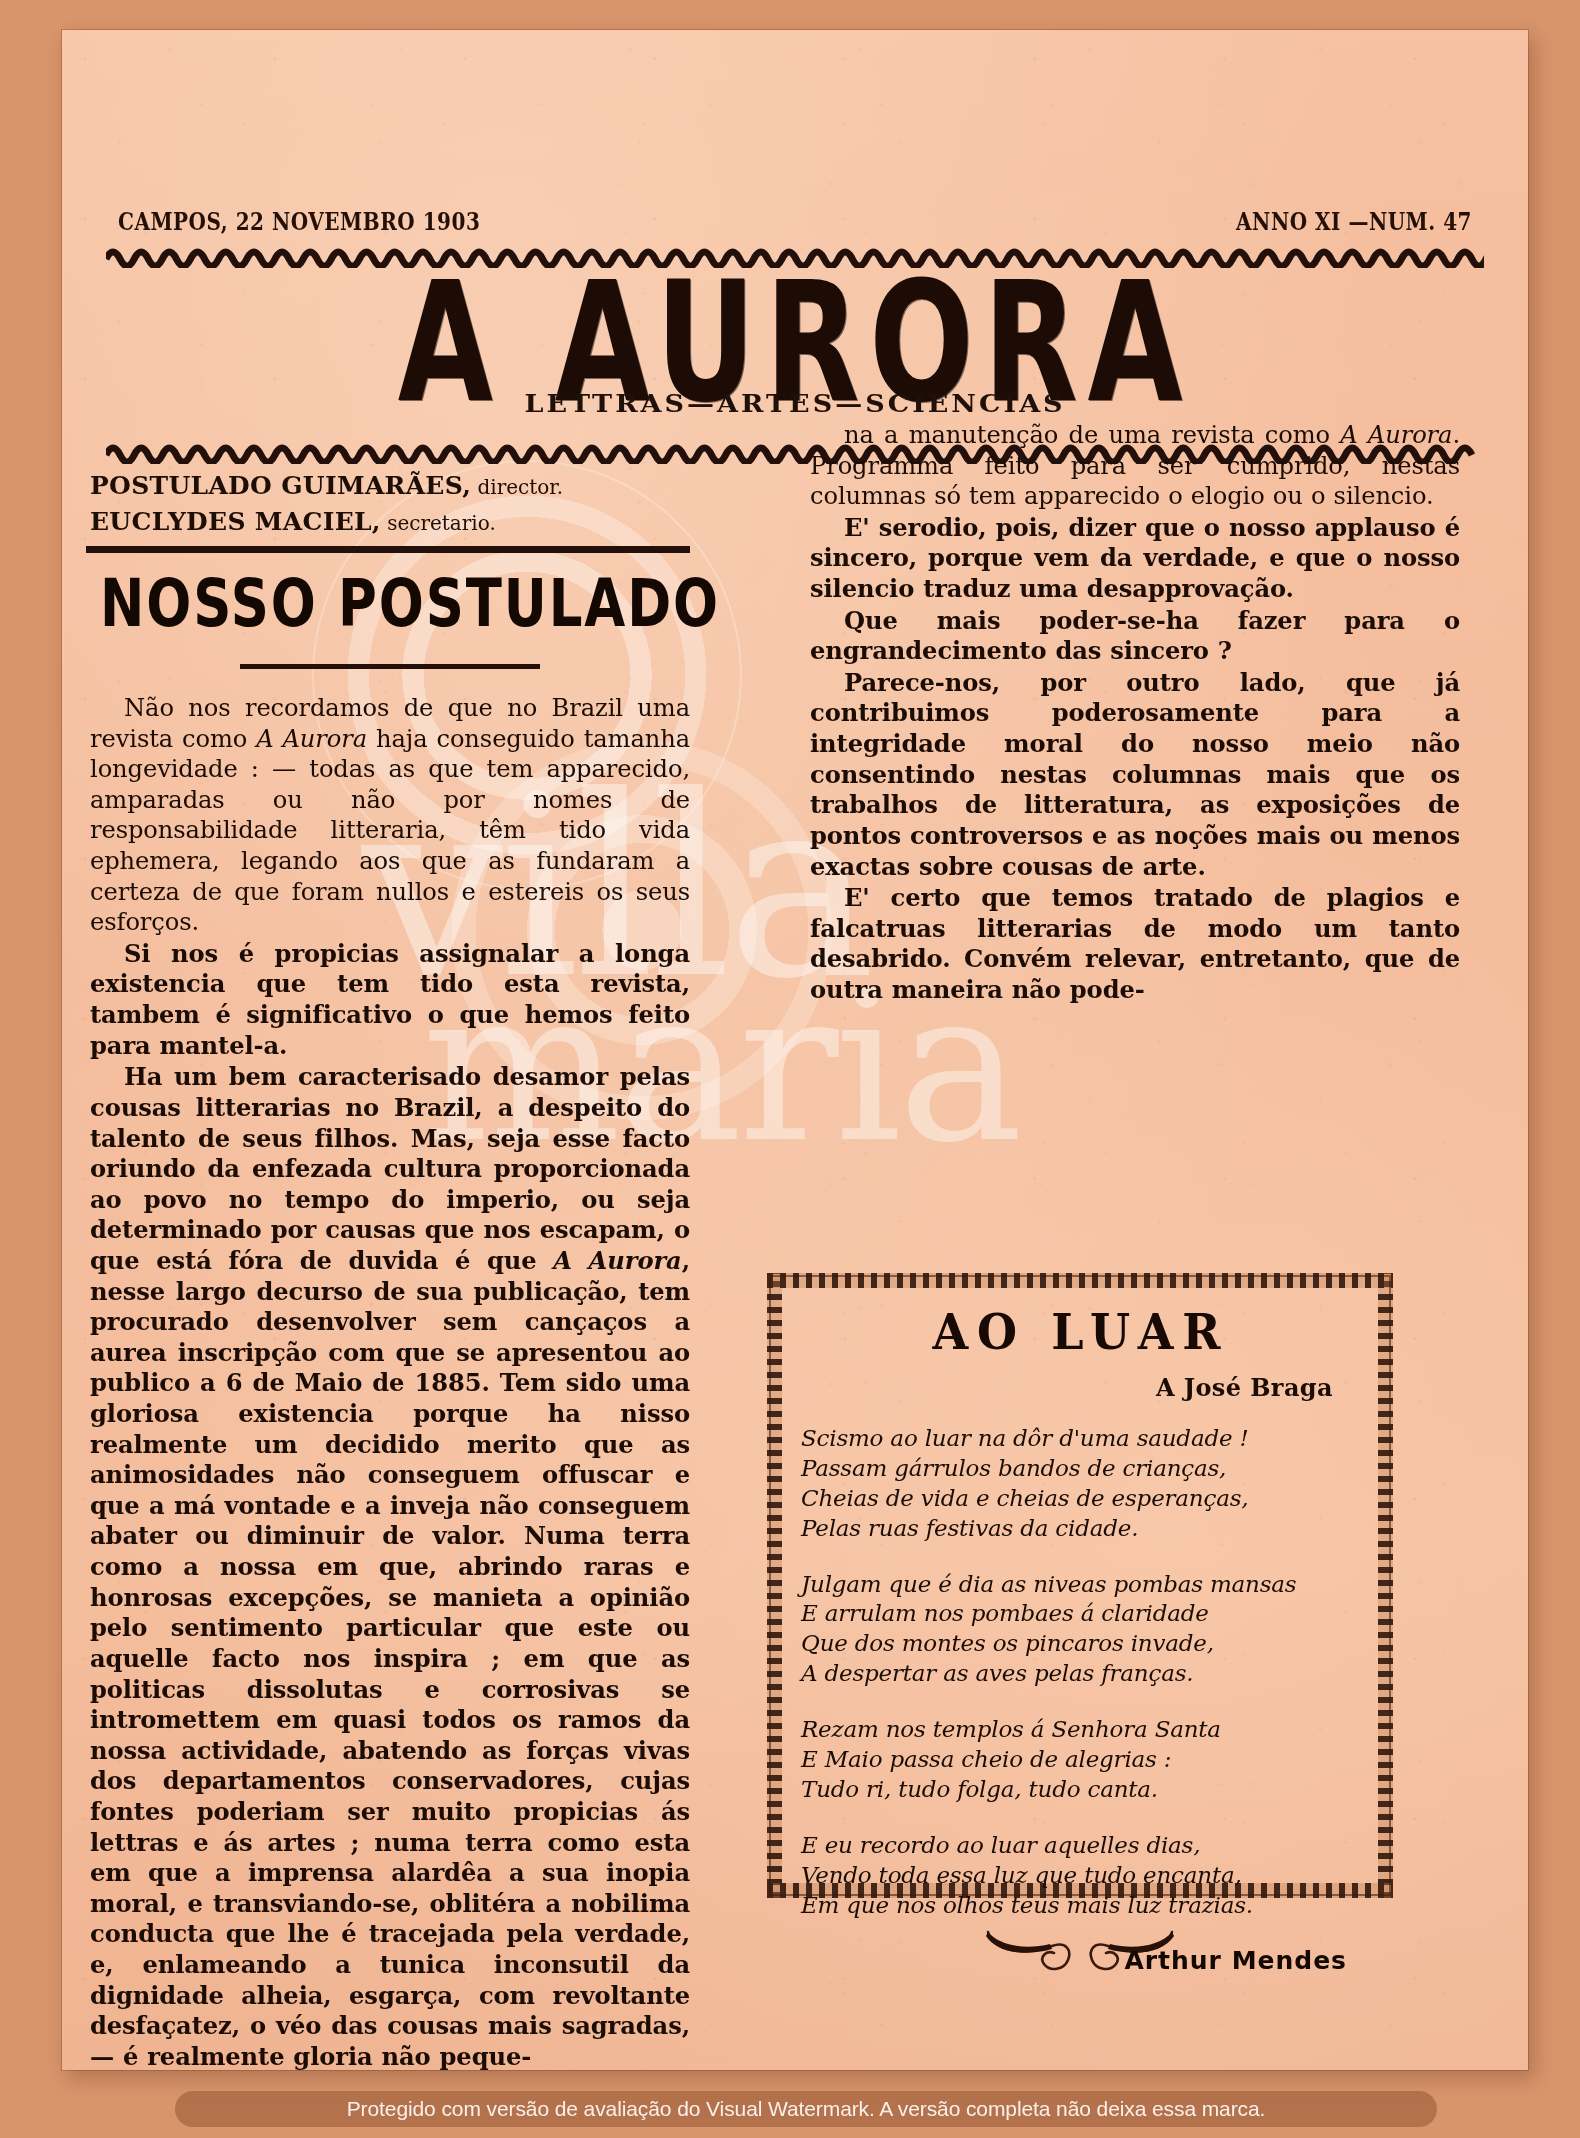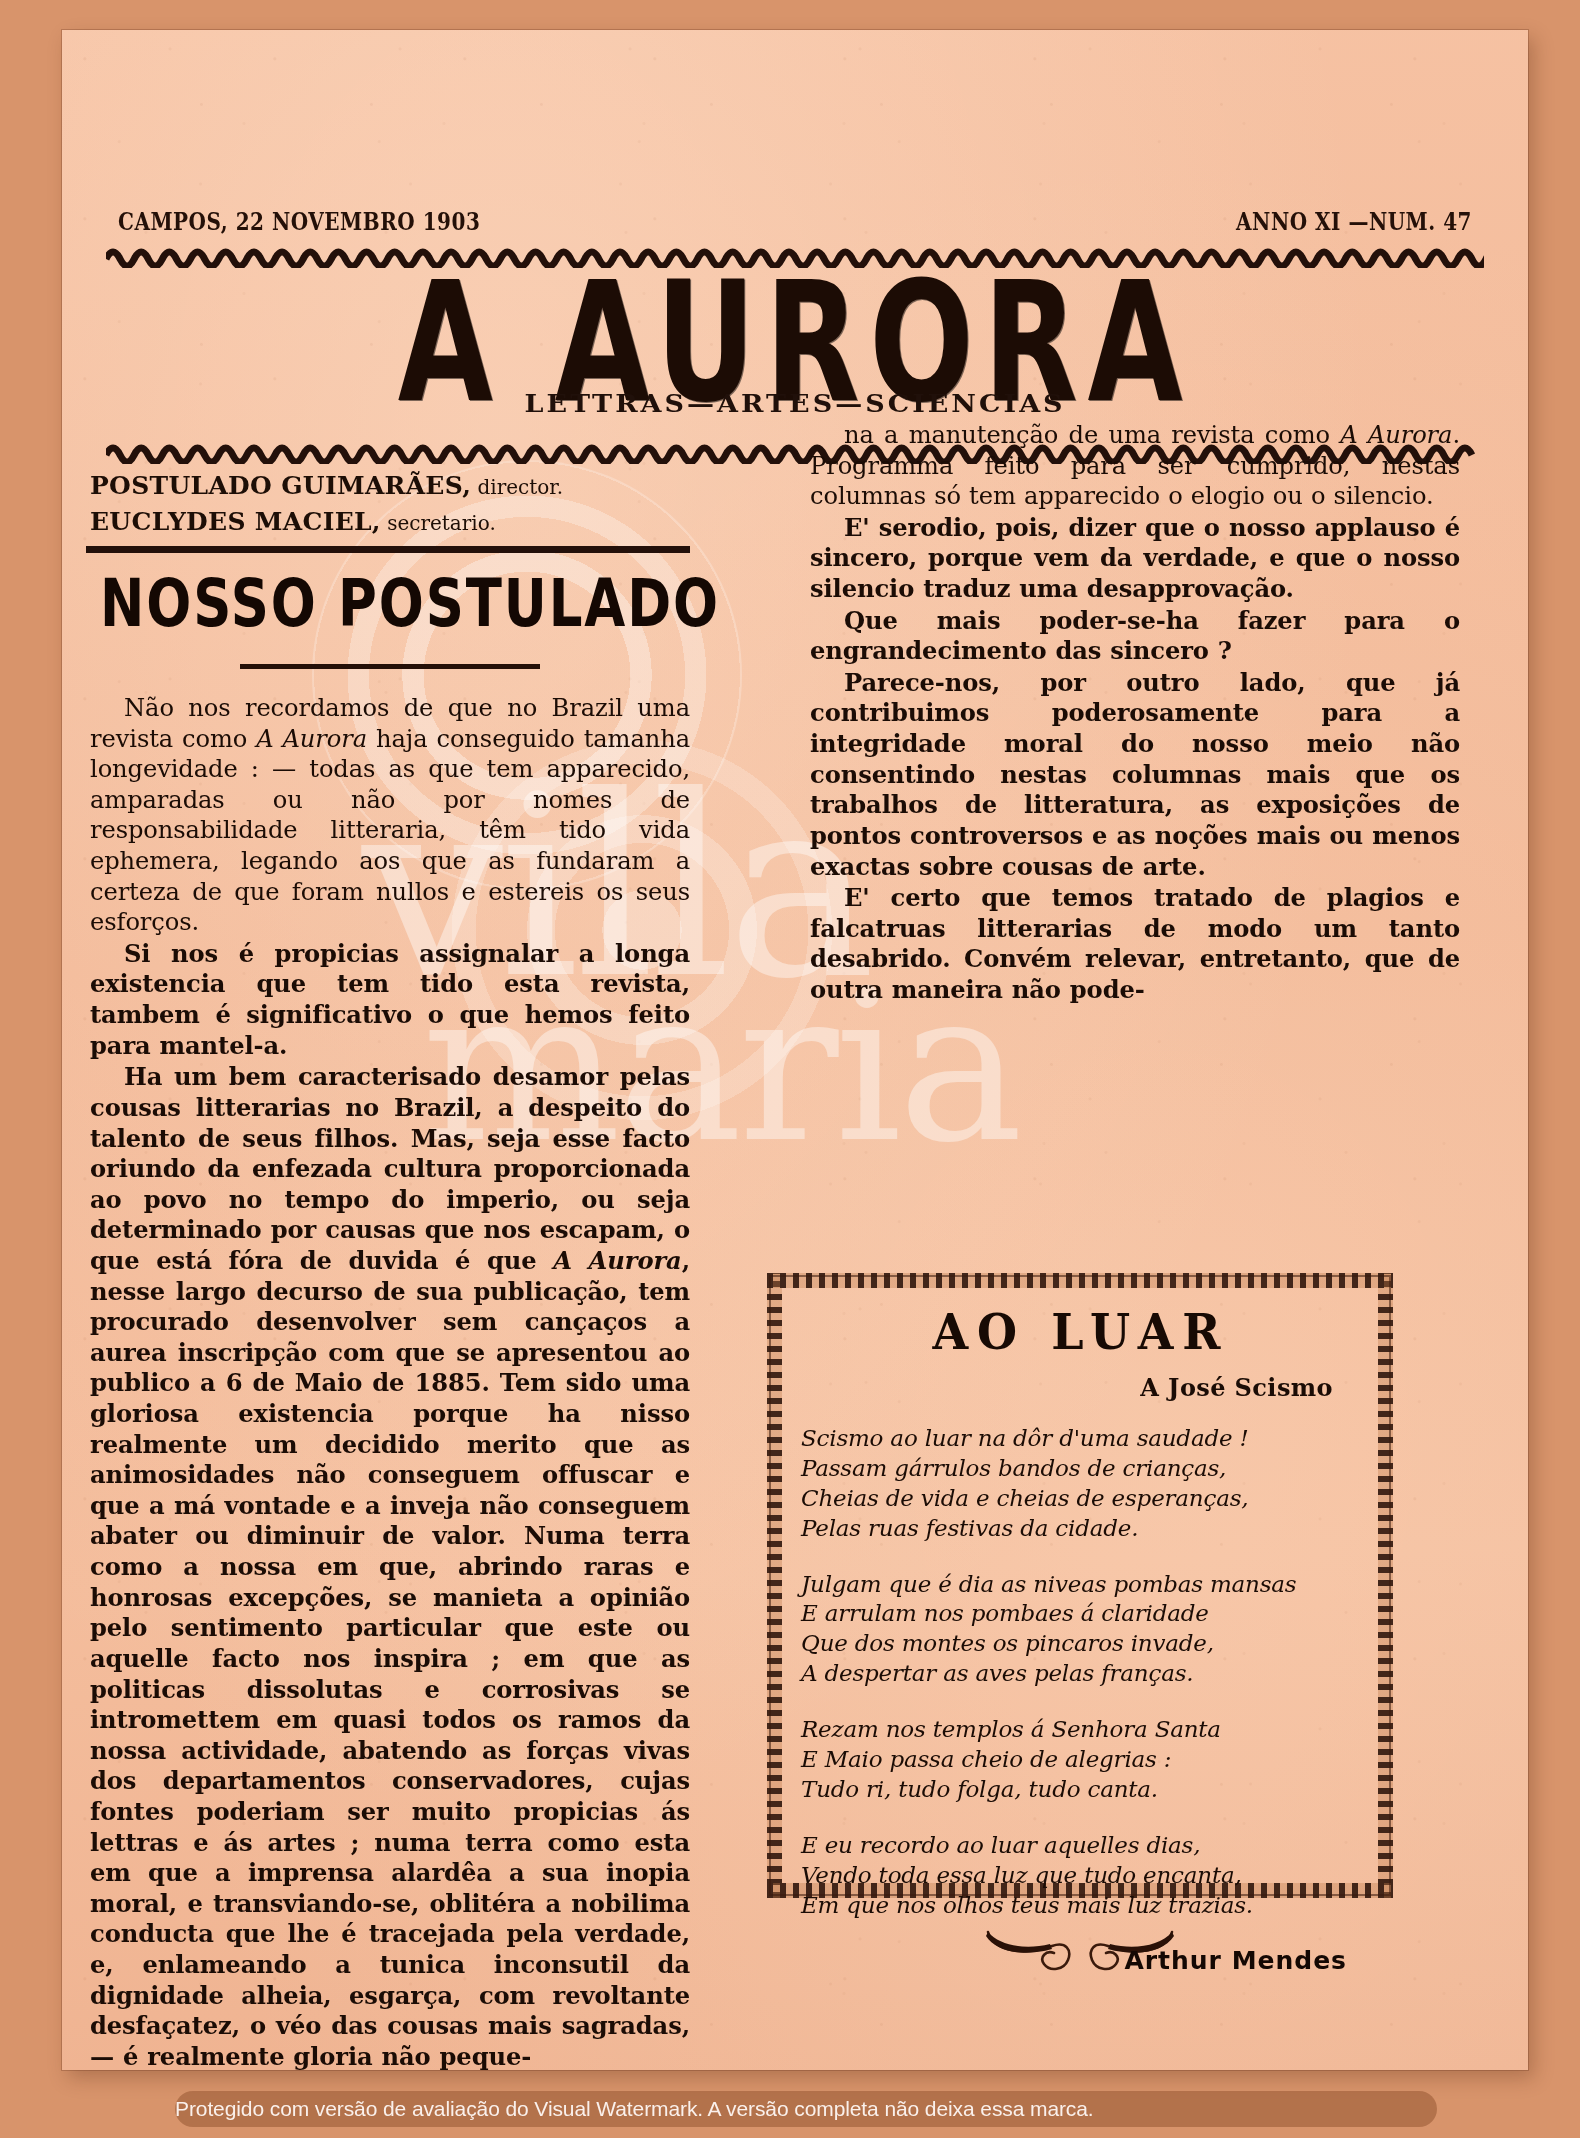--- a/index.html
+++ b/index.html
@@ -299,21 +299,21 @@
 
   
   #wm-bar {
     position: absolute;
     left: 175px; top: 2091px;
     width: 1262px; height: 36px;
     border-radius: 18px;
     background: rgba(150,86,50,.55);
     display: flex;
     align-items: center;
-    justify-content: flex-start;
+    justify-content: center;
     z-index: 20;
   }
   #wm-bar span {
     font-family: "Liberation Sans", sans-serif;
     font-size: 21px;
     color: rgba(255,250,248,.93);
     letter-spacing: -.1px;
     white-space: nowrap;
   }
 </style>
@@ -379,21 +379,21 @@
       <p class="body">Que mais poder-se-ha fazer para o engrandecimento das sincero ?</p>
       <p class="body">Parece-nos, por outro lado, que já contribuimos poderosamente para a integridade moral do nosso meio não consentindo nestas columnas mais que os trabalhos de litteratura, as exposições de pontos controversos e as noções mais ou menos exactas sobre cousas de arte.</p>
       <p class="body">E' certo que temos tratado de plagios e falcatruas litterarias de modo um tanto desabrido. Convém relevar, entretanto, que de outra maneira não pode-</p>
     </div>
 
     <div id="poem-box">
       <div id="poem-border"></div>
       <div id="poem-inner-rule"></div>
       <div id="poem-content">
         <div id="poem-title">AO LUAR</div>
-        <div id="poem-dedication">A José Scismo</div>
+        <div id="poem-dedication">A José Braga</div>
         <div class="stanza">Scismo ao luar na dôr d'uma saudade !
 Passam gárrulos bandos de crianças,
 Cheias de vida e cheias de esperanças,
 Pelas ruas festivas da cidade.</div>
         <div class="stanza">Julgam que é dia as niveas pombas mansas
 E arrulam nos pombaes á claridade
 Que dos montes os pincaros invade,
 A despertar as aves pelas franças.</div>
         <div class="stanza">Rezam nos templos á Senhora Santa
 E Maio passa cheio de alegrias :

